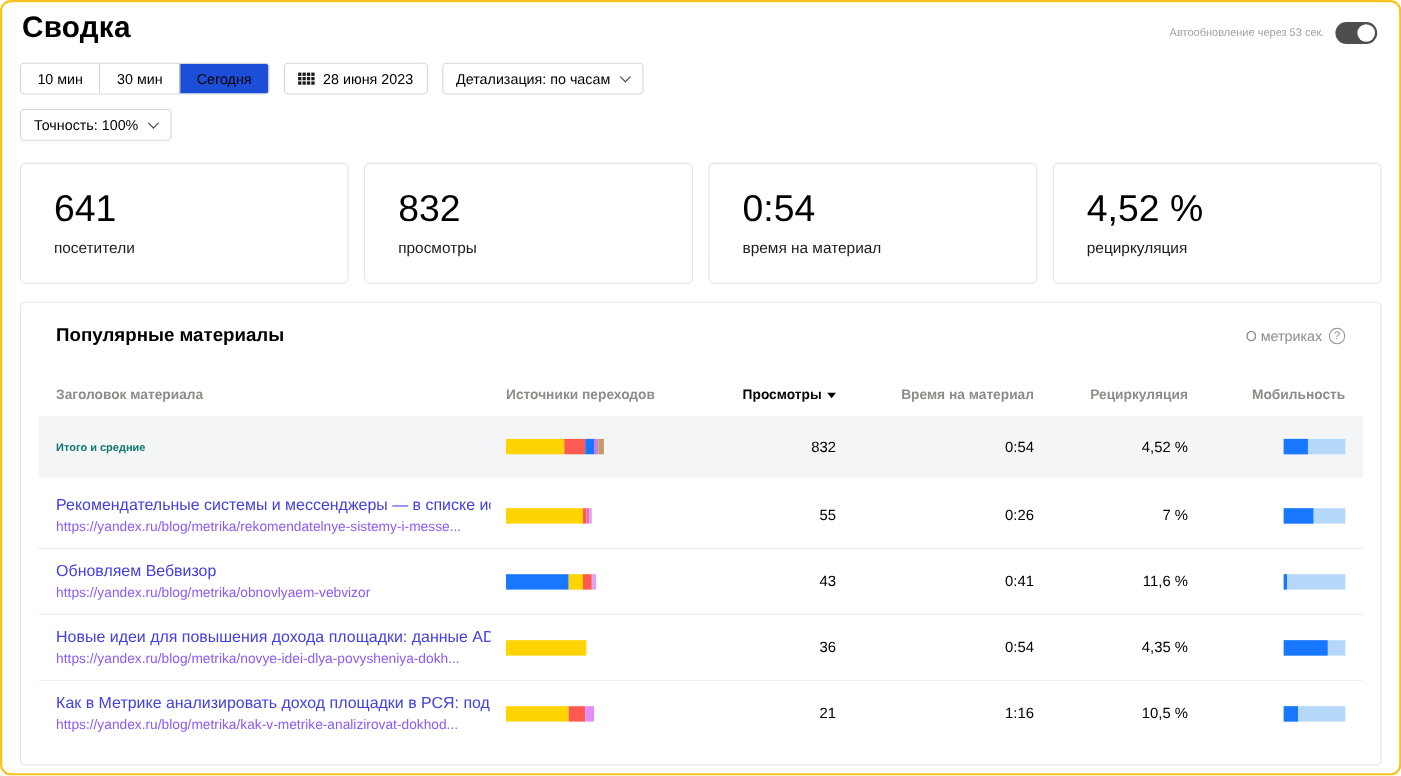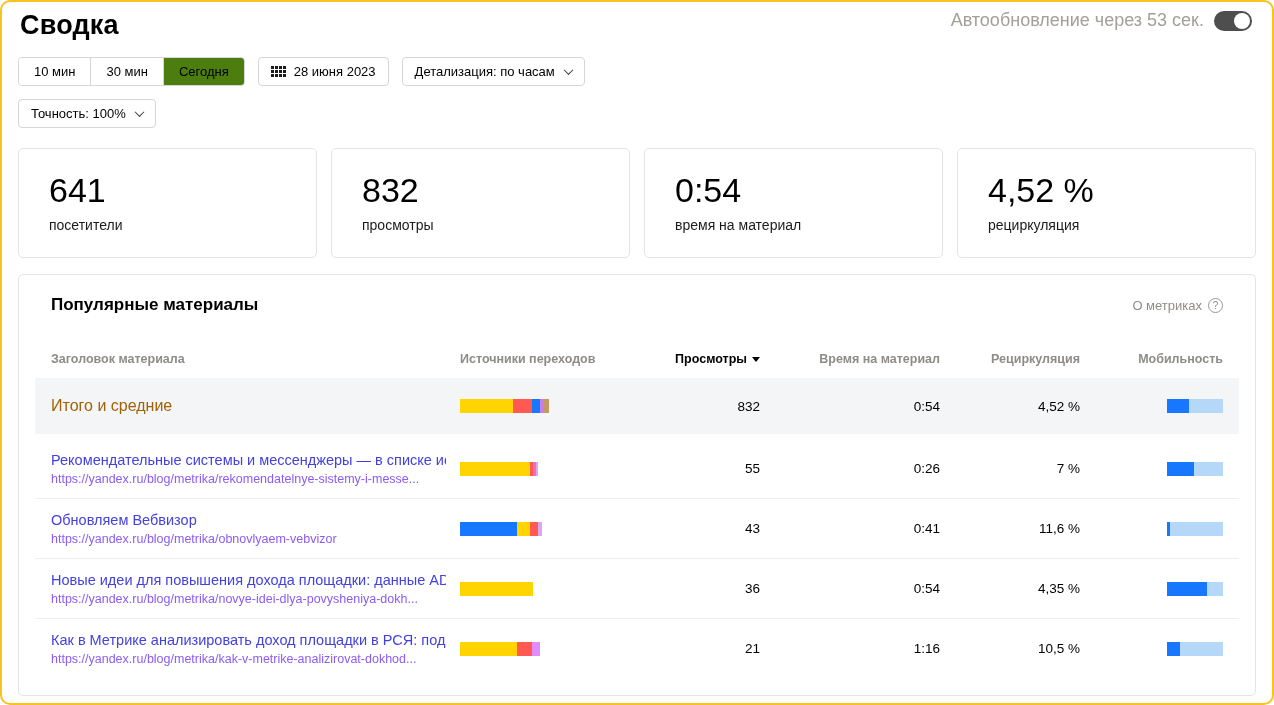--- a/index.html
+++ b/index.html
@@ -3,31 +3,31 @@
 <meta charset="utf-8">
 <style>
   html,body{margin:0;padding:0;width:1274px;height:705px;overflow:hidden;background:#fff;
     font-family:"Liberation Sans", sans-serif;-webkit-font-smoothing:antialiased;}
   .page{position:relative;width:1274px;height:705px;box-sizing:border-box;
     border:2px solid #f8c31c;border-radius:10px;background:#fff;overflow:hidden;}
 
   
   .hdr{display:flex;justify-content:space-between;align-items:flex-start;padding:8px 20px 0 18px;}
   .hdr h1{margin:0;font-size:27px;font-weight:700;color:#000;letter-spacing:.2px;}
-  .auto{display:flex;align-items:center;gap:10px;color:#a3a09b;font-size:18px;}
+  .auto{display:flex;align-items:center;gap:10px;margin-top:10px;color:#a3a09b;font-size:10px;}
   .toggle{position:relative;width:38px;height:20px;background:#4e4e4e;border-radius:11px;cursor:pointer;flex:0 0 auto;}
   .toggle .knob{position:absolute;top:2px;right:2px;width:16px;height:16px;background:#fff;border-radius:50%;}
 
   
   .tb1{display:flex;gap:13px;margin:16px 0 0 16px;align-items:center;}
   .tb2{margin:13px 16px 0 16px;}
   .segctl{display:flex;border:1px solid #d6d6d6;border-radius:4px;overflow:hidden;background:#fff;}
   .seg{padding:6px 15px;font-size:13px;color:#000;border-left:1px solid #d6d6d6;cursor:pointer;background:#fff;}
   .seg:first-child{border-left:none;}
-  .seg.active{background:#4d7c0f;}
+  .seg.active{background:#1d4ed8;}
   .btn{display:inline-flex;align-items:center;gap:8px;border:1px solid #d6d6d6;border-radius:4px;
     padding:6px 12px;font-size:13px;color:#000;background:#fff;cursor:pointer;}
   .chev{width:6px;height:6px;border-right:1.6px solid #3c3c3c;border-bottom:1.6px solid #3c3c3c;
     transform:rotate(45deg) translate(-1px,-1px);margin-left:2px;flex:0 0 auto;}
   .calicon{display:inline-grid;grid-template-columns:repeat(4,3px);grid-auto-rows:3px;gap:1px;}
   .calicon i{background:#1a1a1a;}
 
   
   .cards{display:flex;gap:14px;margin:20px 16px 0;align-items:flex-end;}
   .card{flex:1;height:110px;border:1px solid #e4e4e4;border-radius:5px;box-sizing:border-box;
@@ -55,21 +55,21 @@
   .c-sources{width:150px;flex:0 0 auto;}
   .c-views{width:150px;flex:0 0 auto;text-align:right;}
   .c-time{width:180px;flex:0 0 auto;text-align:right;}
   .c-recirc{width:140px;flex:0 0 auto;text-align:right;}
   .c-mobile{width:143px;flex:0 0 auto;display:flex;justify-content:flex-end;text-align:right;}
   .thead .c-mobile{display:block;}
   .col-views{color:#000;}
   .sorticon{display:inline-block;width:0;height:0;border-left:4px solid transparent;
     border-right:4px solid transparent;border-top:5px solid #000;margin-left:5px;vertical-align:1px;}
   .num{font-size:13.5px;color:#000;}
-  .totlabel{font-size:16px;color:#a16207;}
+  .totlabel{font-size:10px;color:#0f766e;font-weight:bold;}
   .rtitle{display:block;font-size:14.5px;color:#4340e0;text-decoration:none;white-space:nowrap;
     overflow:hidden;cursor:pointer;}
   .rurl{font-size:12.5px;color:#8b5cf6;margin-top:4px;white-space:nowrap;overflow:hidden;}
   .srcbar{display:flex;height:14px;}
   .srcbar .seg-src{height:14px;display:block;}
   .mbar{width:56px;height:14px;background:#b5d8f8;position:relative;}
   .mfill{position:absolute;left:0;top:0;height:14px;background:#1777ff;}
 </style>
 </head>
 <body>

